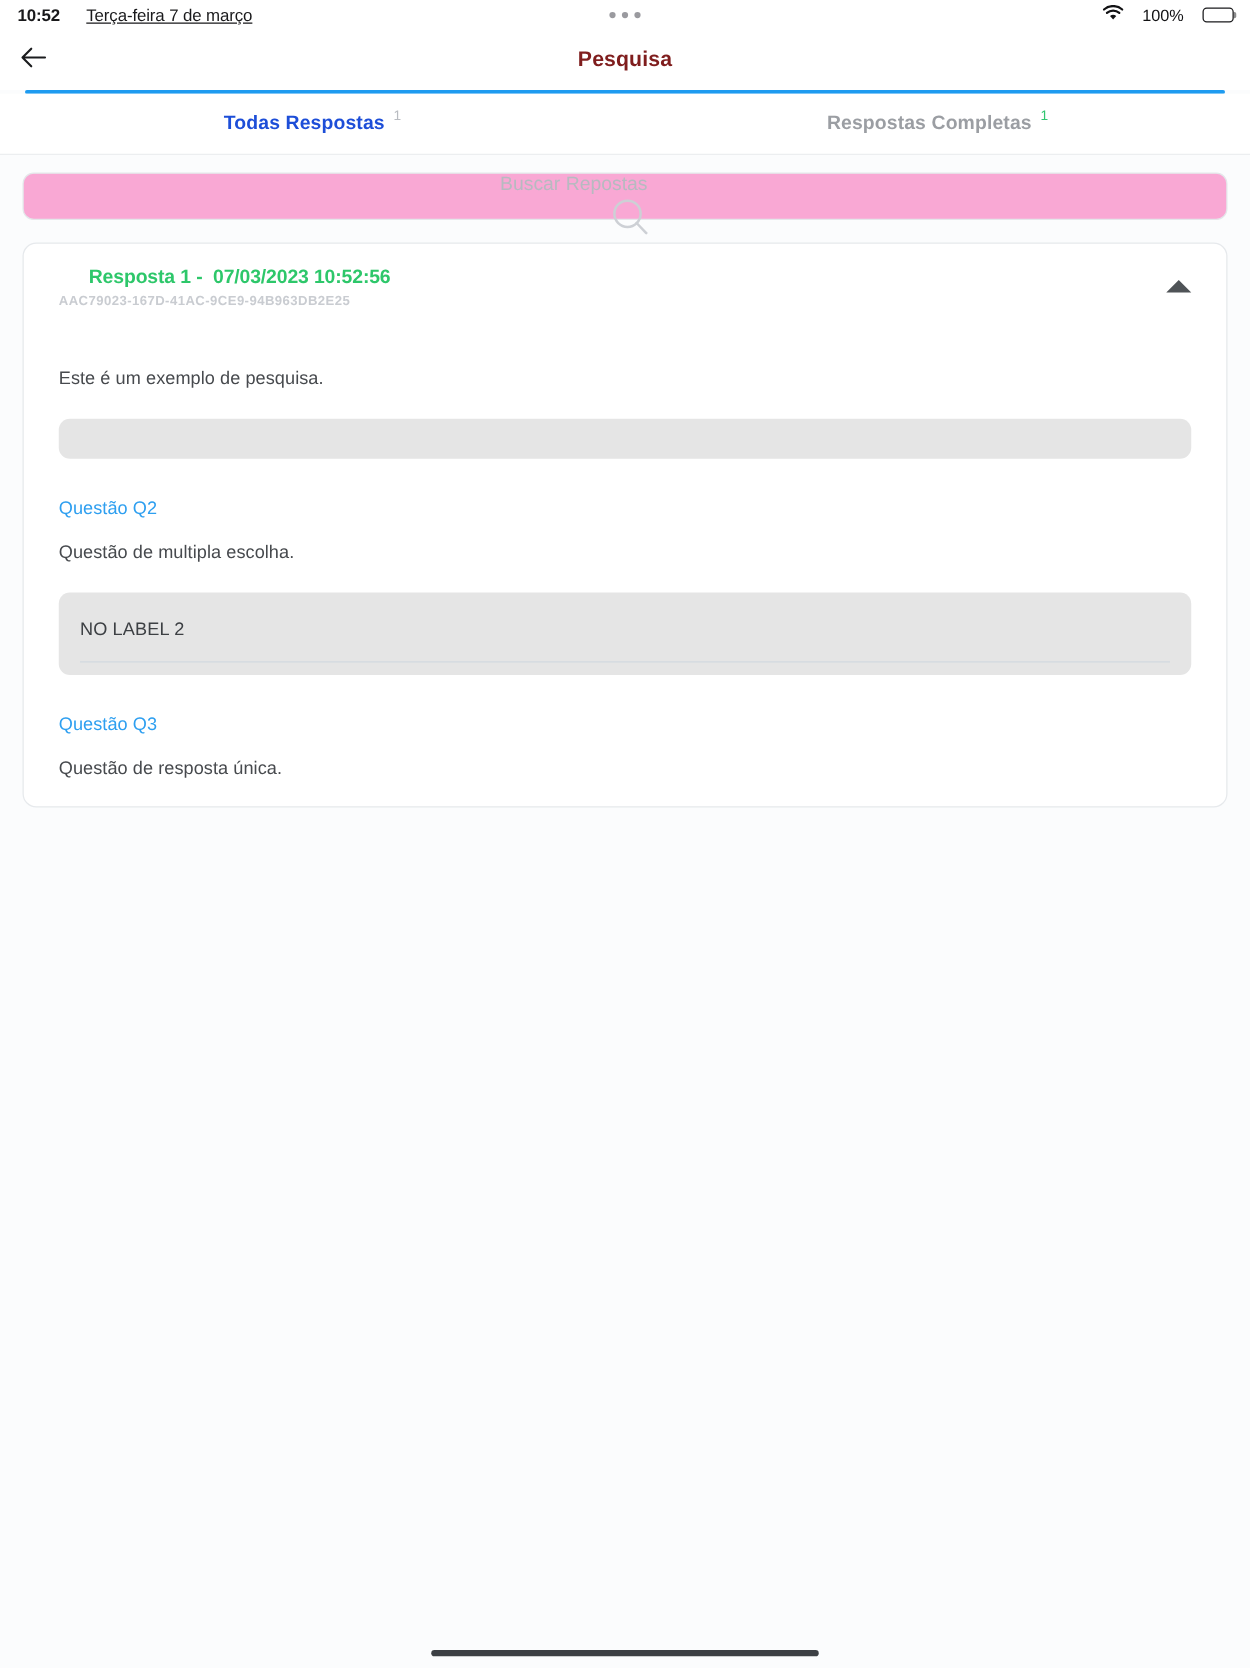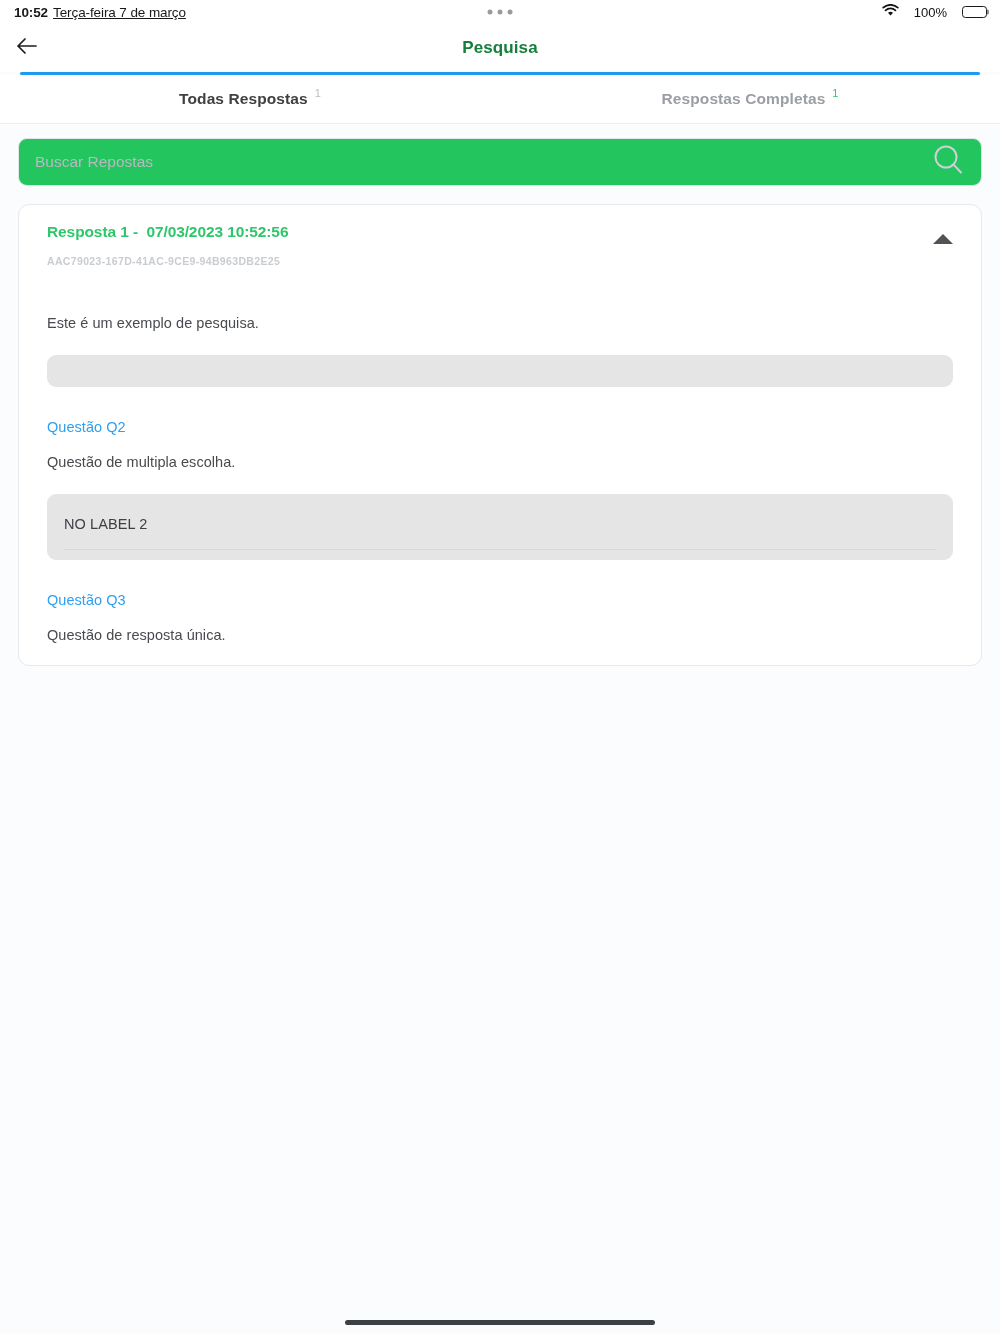--- a/index.html
+++ b/index.html
@@ -23,21 +23,21 @@
     height: 24px;
     display: flex;
     align-items: center;
     padding: 0 14px;
     background: #ffffff;
     position: relative;
   }
   .status-left {
     display: flex;
     align-items: flex-start;
-    gap: 5px;
+    gap: 21px;
     font-size: 13.5px;
     font-weight: 600;
     color: #19191b;
     letter-spacing: -0.1px;
   }
   .status-time { font-weight: 600; }
   .status-date { font-weight: 500; text-decoration: underline; }
 
   .multitask-dots {
     position: absolute;
@@ -109,21 +109,21 @@
     justify-content: center;
     cursor: pointer;
   }
   .back-arrow { display: block; }
   .nav-title {
     position: absolute;
     left: 0; right: 0;
     text-align: center;
     font-size: 17px;
     font-weight: 700;
-    color: #15803d;
+    color: #7f1d1d;
     letter-spacing: 0.1px;
     pointer-events: none;
   }
   .nav-underline {
     height: 3px;
     background: #1e9bf0;
     width: calc(100% - 40px);
     margin: 0 auto;
     border-radius: 2px;
   }
@@ -142,44 +142,45 @@
     justify-content: center;
     gap: 7px;
     cursor: pointer;
   }
   .tab-label {
     font-size: 15.5px;
     font-weight: 700;
     color: #9b9ea3;
     letter-spacing: 0.1px;
   }
-  .tab.active .tab-label { color: #404040; }
+  .tab.active .tab-label { color: #1d4ed8; }
   .tab-badge {
     font-size: 11px;
     font-weight: 500;
     color: #b9bcc1;
     align-self: flex-start;
     margin-top: 12px;
   }
   .tab.completed .tab-badge { color: #32c671; }
 
   
   .search-wrap {
     padding: 14px 18px 0 18px;
     background: #fbfcfd;
   }
   .search-box {
-    height: 48px;
+    height: 38px;
     border: 1px solid #e4e7ea;
     border-radius: 9px;
-    background: #22c55e;
+    background: #f9a8d4;
     display: flex;
     align-items: center;
     padding: 0 16px;
     position: relative;
+    flex-direction: column;
   }
   .search-input {
     flex: 1;
     border: none;
     outline: none;
     background: transparent;
     font-family: inherit;
     font-size: 15.5px;
     color: #4a4d52;
     height: 100%;
@@ -202,27 +203,28 @@
     align-items: flex-start;
     padding: 0 4px 0 14px;
   }
   .card-header-text { flex: 1; }
   .card-title {
     font-size: 15.5px;
     font-weight: 700;
     color: #2dc76a;
     letter-spacing: -0.1px;
     white-space: pre;
+    margin-left: 24px;
   }
   .card-uuid {
     font-size: 10.5px;
     font-weight: 700;
     color: #c9ccd1;
     letter-spacing: 0.35px;
-    margin-top: 14px;
+    margin-top: 4px;
   }
   .collapse-toggle {
     width: 40px;
     height: 32px;
     display: flex;
     align-items: center;
     justify-content: center;
     cursor: pointer;
   }
   .caret-up {

